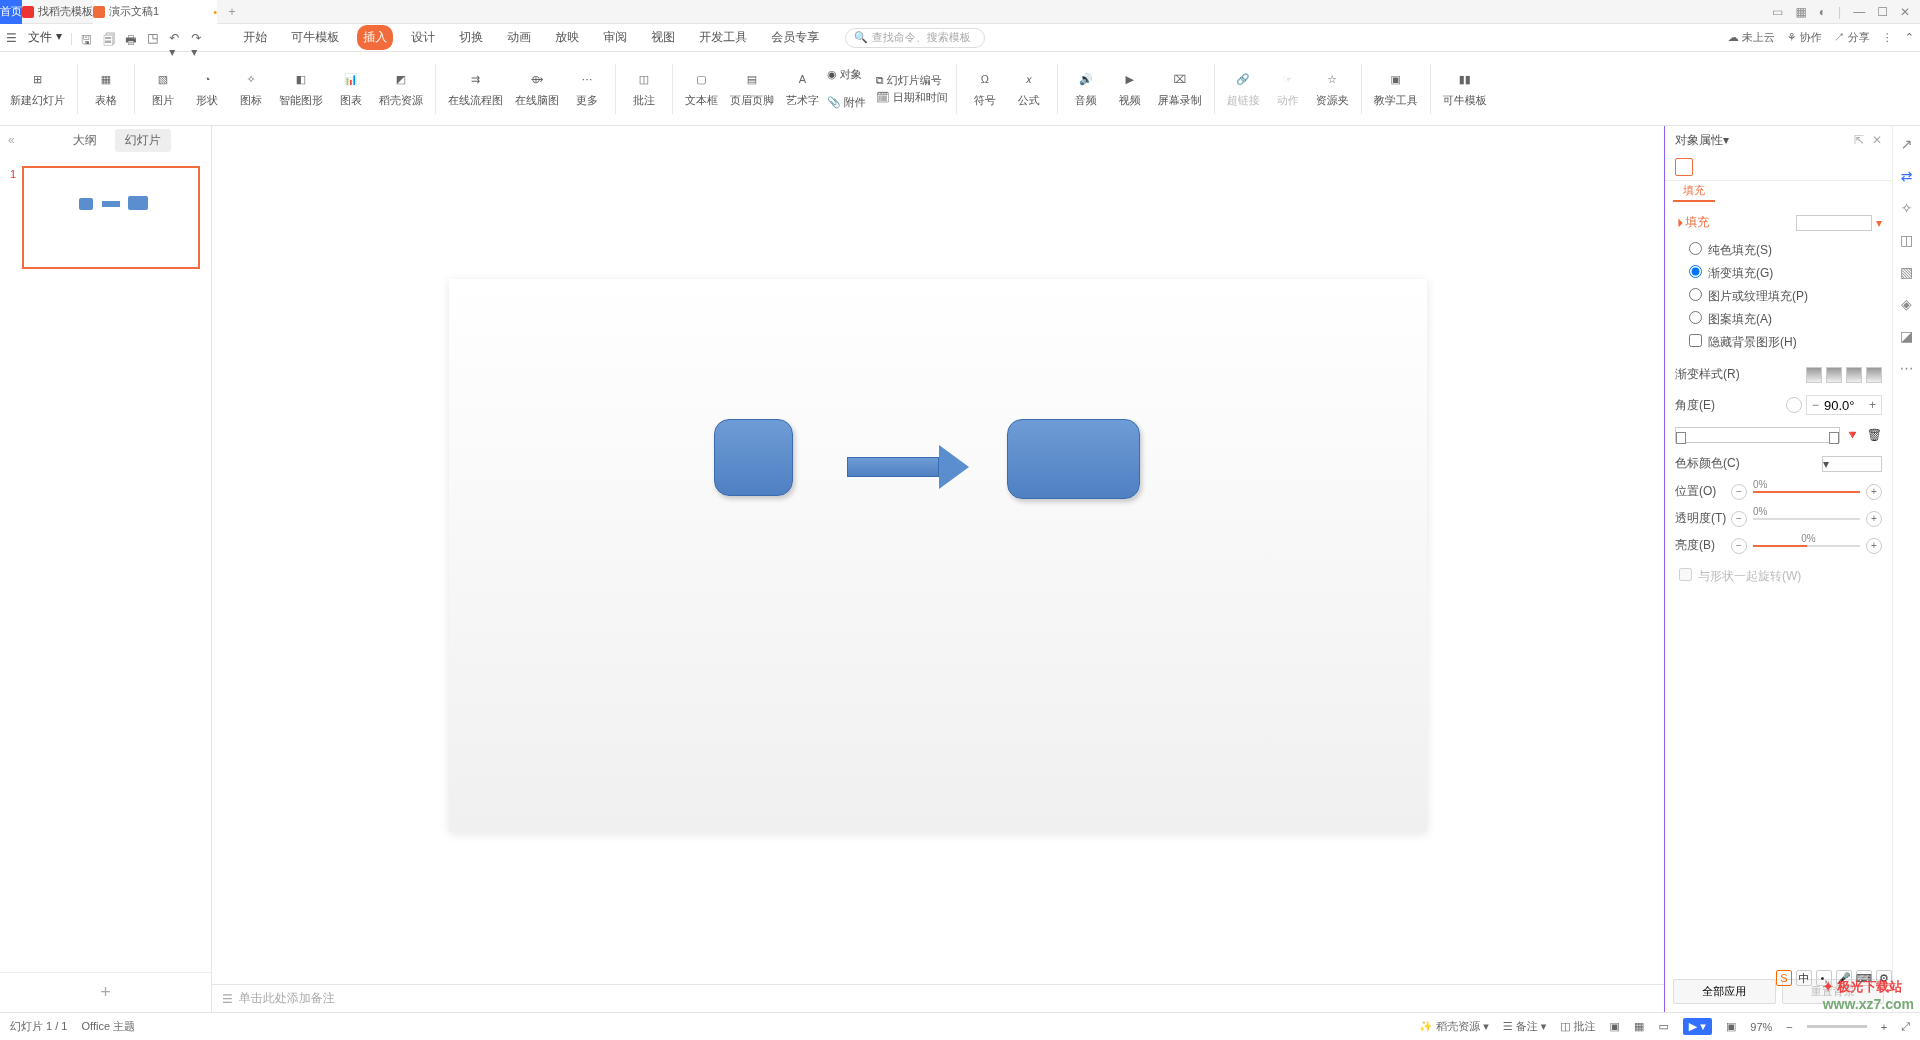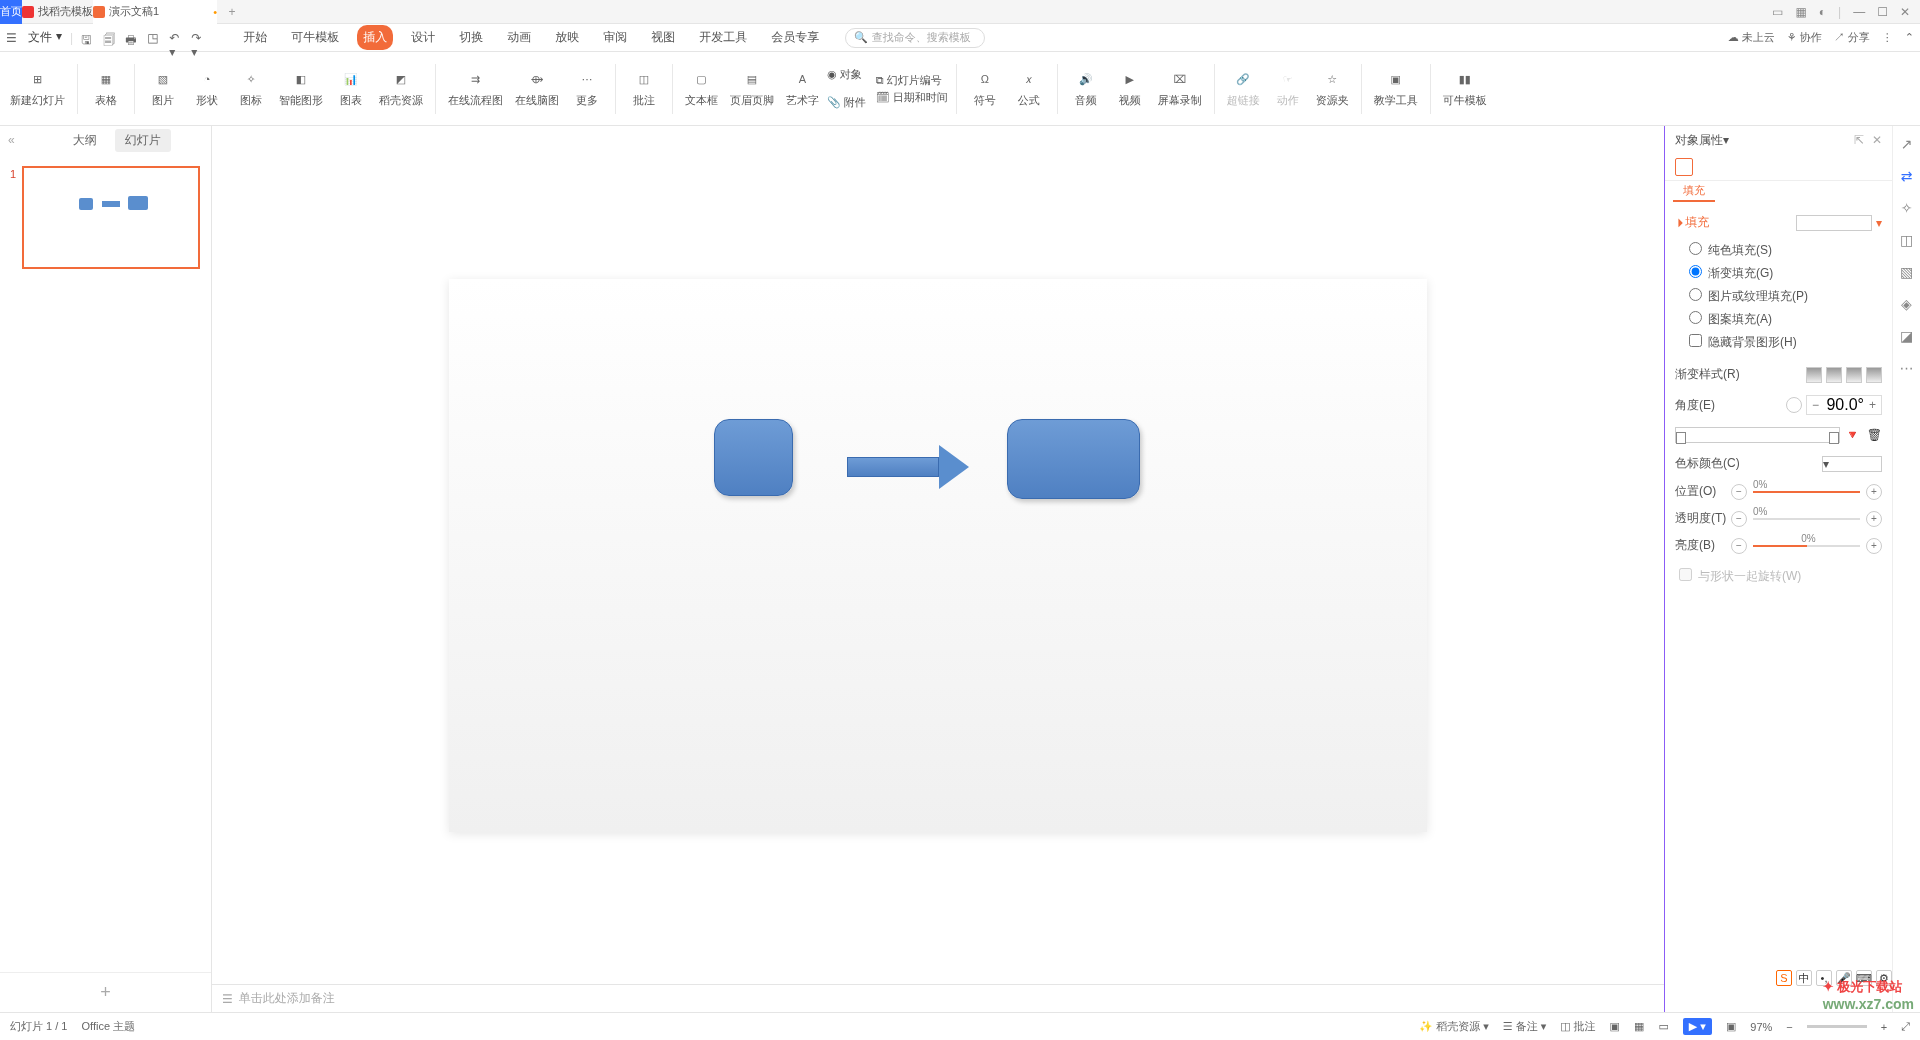--- a/index.html
+++ b/index.html
@@ -61,21 +61,21 @@
 .rp-sec-head .sp { flex: 1; }
 .rp-swatch { width: 76px; height: 16px; border: 1px solid #ccc; }
 .rp-row { display: flex; align-items: flex-start; gap: 6px; padding: 3px 0 3px 14px; color: #555; font-size: 12px; }
 .rp-row input[type=radio], .rp-row input[type=checkbox] { cursor: pointer; }
 .grad-styles { display: flex; gap: 4px; margin-left: auto; }
 .grad-styles div { width: 16px; height: 16px; background: linear-gradient(#999,#eee); border:1px solid #ccc; cursor: pointer; }
 .ctrl-row { display: flex; align-items: center; justify-content: space-between; padding: 6px 10px; font-size: 12px; color: #555; }
 .ctrl-right { display: flex; align-items: center; gap: 4px; }
 .num-box { display: flex; align-items: center; border: 1px solid #ddd; height: 20px; }
 .num-box span { padding: 0 5px; cursor: pointer; color: #777; }
-.num-box input { width: 40px; border: none; text-align: right; font-size: 16px; }
+.num-box input { width: 40px; border: none; text-align: left; font-size: 13px; }
 .grad-bar { margin: 6px 10px; display: flex; align-items: center; gap: 6px; }
 .grad-track { flex: 1; height: 16px; border: 1px solid #ccc; background: linear-gradient(to right, #fff, #fff); position: relative; }
 .grad-stop { position: absolute; bottom: -2px; width: 10px; height: 12px; border: 1px solid #888; background: #fff; transform: translateX(-50%); }
 .slider-row { display: flex; align-items: center; padding: 5px 10px; font-size: 12px; color: #555; }
 .slider-row .lbl { width: 56px; }
 .slider-row .minus, .slider-row .plus { width: 16px; height: 16px; border: 1px solid #ccc; border-radius: 50%; display: flex; align-items: center; justify-content: center; font-size: 10px; color: #777; cursor: pointer; }
 .slider-row .track { flex: 1; height: 2px; background: #ddd; margin: 0 6px; position: relative; }
 .slider-row .track.orange { background: #f26b3a; }
 .slider-row .val { position: absolute; top: -12px; font-size: 10px; color: #888; }
 .rp-bottom { margin-top: auto; padding: 8px; display: flex; gap: 6px; }
@@ -406,20 +406,24 @@
         <span class="minus">−</span>
         <div class="track orange" style="background:linear-gradient(to right,#f26b3a 50%,#ddd 50%)">
           <span class="val" style="left:45%">0%</span>
         </div>
         <span class="plus">+</span>
       </div>
     <label class="rp-row" style="color:#bbb;margin-top:6px">
         <input type="checkbox" disabled="" style="">
         <span>与形状一起旋转(W)</span>
       </label>
+    <div class="rp-bottom">
+      <button>全部应用</button>
+      <button class="disabled">重置背景</button>
+    </div>
   </div>
   <div class="side-icons">
     <span>↗</span>
     <span style="color:#3370ff">⇄</span>
     <span>✧</span>
     <span>◫</span>
     <span>▧</span>
     <span>◈</span>
     <span>◪</span>
     <span>⋯</span>

